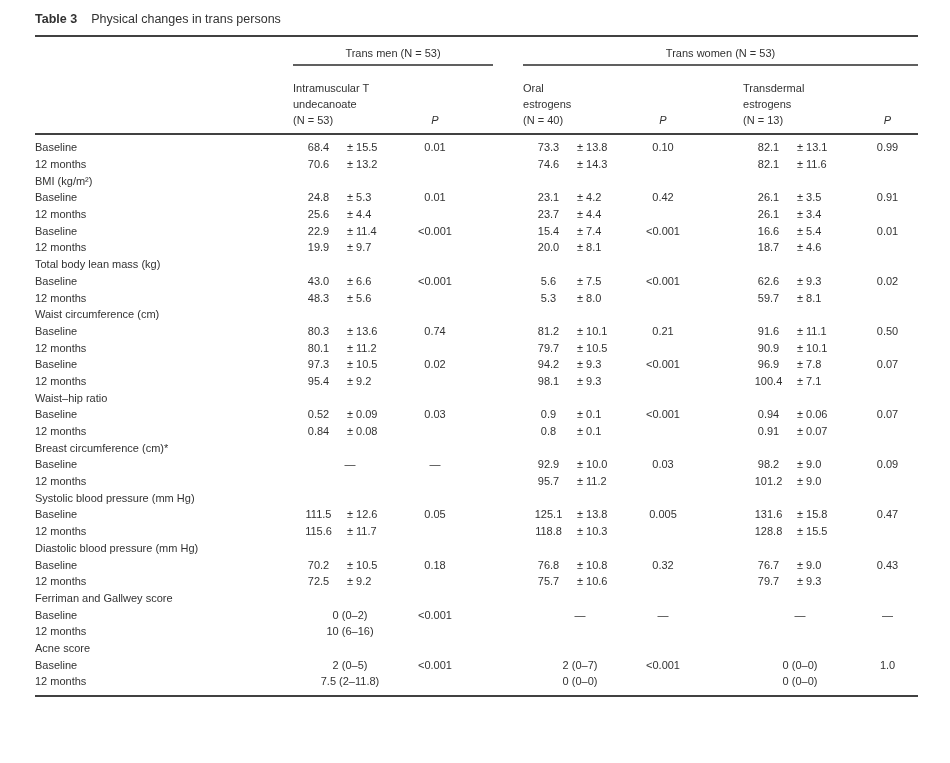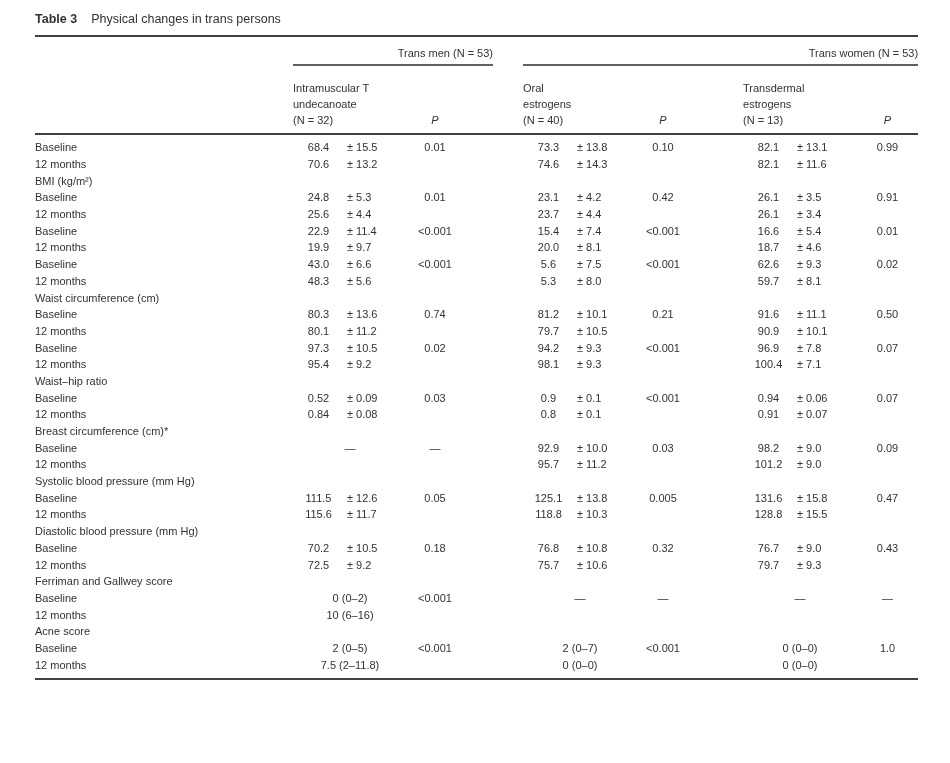--- a/index.html
+++ b/index.html
@@ -21,21 +21,21 @@
     width: 883px; font-size: 11px;
     border-bottom: 2px solid #414141;
   }
   table.phys td { padding: 0; }
 
   
   tr.grp-row td { height: 29px; vertical-align: bottom; }
   .grpline {
     border-bottom: 2px solid #606060;
     padding-bottom: 4px; line-height: 13px; white-space: nowrap;
-    text-align: right;
+    text-align: center;
   }
   .grpline.men { margin-right: 30px; }
 
   
   tr.colhead-row td {
     height: 62px; vertical-align: bottom;
     border-bottom: 2px solid #414141;
     padding-bottom: 5px; line-height: 16px;
   }
   td.treat { white-space: pre-line; text-align: left; }
@@ -85,21 +85,21 @@
           <div class="grpline men">Trans men (N = 53)</div>
         </td>
         <td colspan="5">
           <div class="grpline">Trans women (N = 53)</div>
         </td>
       </tr>
       <tr class="colhead-row">
         <td></td>
         <td class="treat">Intramuscular T
 undecanoate
-(N = 32)</td>
+(N = 53)</td>
         <td class="ph">P</td>
         <td></td>
         <td class="treat">Oral
 estrogens
 (N = 40)</td>
         <td class="ph">P</td>
         <td></td>
         <td class="treat">Transdermal
 estrogens
 (N = 13)</td>
@@ -278,20 +278,23 @@
           <td class="val">
             <span class="pmwrap">
               <span class="vl">18.7</span>
               <span class="vpm">±</span>
               <span class="vr">4.6</span>
             </span>
           </td>
           <td class="pv"></td>
         </tr>
         <tr>
+          <td class="cat" colspan="9">Total body lean mass (kg)</td>
+        </tr>
+        <tr>
           <td class="sub">Baseline</td>
           <td class="val">
             <span class="pmwrap">
               <span class="vl">43.0</span>
               <span class="vpm">±</span>
               <span class="vr">6.6</span>
             </span>
           </td>
           <td class="pv">&lt;0.001</td>
           <td class="spc"></td>

